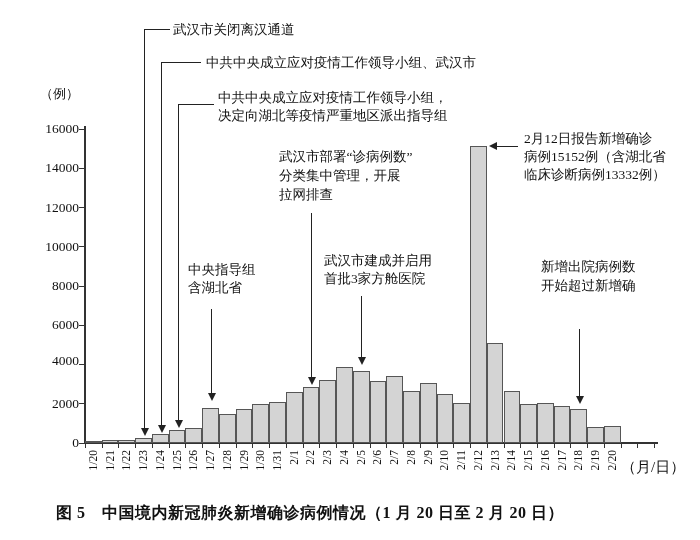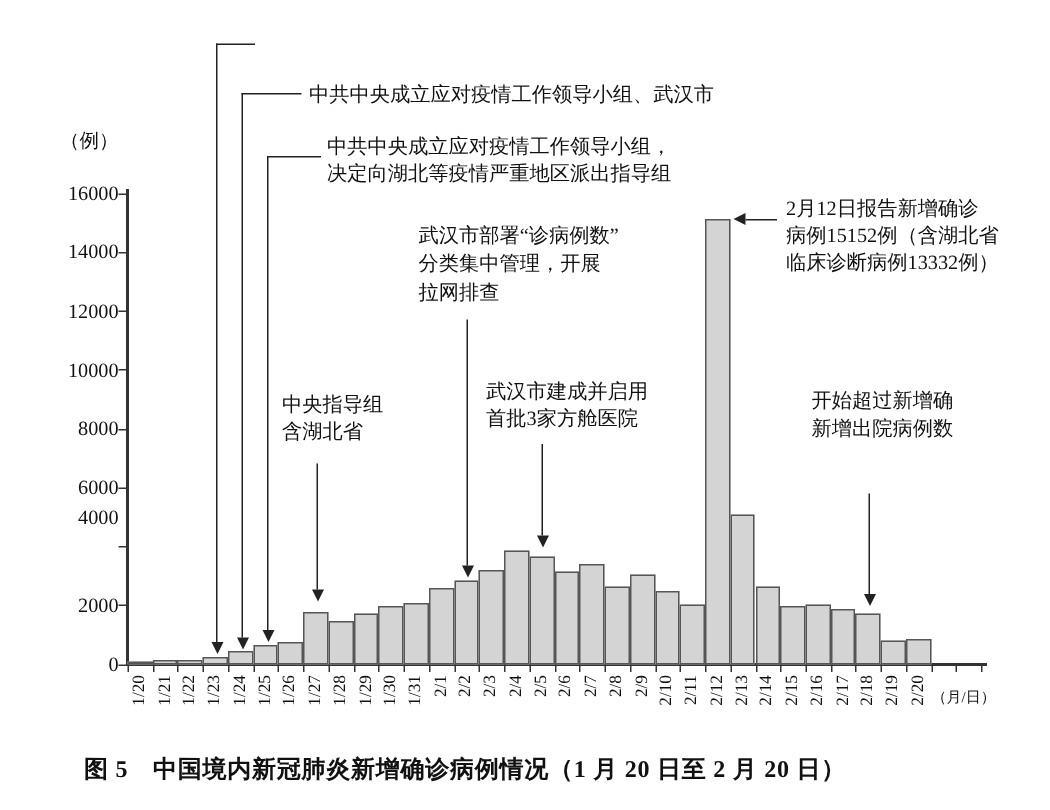--- a/index.html
+++ b/index.html
@@ -16,21 +16,21 @@
   .xaxis{position:absolute;left:84px;top:442px;width:574px;height:1.8px;background:#333;}
   
   .ylab{position:absolute;left:22px;width:57px;height:15px;line-height:15px;
         font-size:13.5px;text-align:right;}
   .ytick{position:absolute;width:6px;height:1px;background:#333;}
   .xtick{position:absolute;width:1px;height:5px;background:#333;top:443px;}
   .bar{position:absolute;box-sizing:border-box;border:1px solid #565656;background:#d4d4d4;}
   .xlab{position:absolute;width:34px;height:13px;line-height:13px;font-size:11.5px;
         text-align:right;transform:rotate(-90deg);transform-origin:0 0;white-space:nowrap;}
   .unit-y{position:absolute;left:40px;top:85px;font-size:13px;}
-  .unit-x{position:absolute;left:621px;top:458px;font-size:10px;}
+  .unit-x{position:absolute;left:621px;top:458px;font-size:15px;}
   
   .anno{position:absolute;font-size:13.5px;line-height:18px;white-space:nowrap;}
   .vline{position:absolute;width:1px;background:#222;}
   .hline{position:absolute;height:1px;background:#222;}
   .ah-down{position:absolute;width:0;height:0;
            border-left:4px solid transparent;border-right:4px solid transparent;
            border-top:8px solid #222;}
   .ah-left{position:absolute;width:0;height:0;
            border-top:4px solid transparent;border-bottom:4px solid transparent;
            border-right:8px solid #222;}
@@ -41,21 +41,21 @@
 <body>
 
 <div class="canvas">
 
   <div class="unit-y">（例）</div>
   <div class="yaxis"></div>
   <div class="xaxis"></div>
   <div id="ylabels">
       <div class="ylab" style="top: 435px;">0</div>
       <div class="ylab" style="top: 395.75px;">2000</div>
-      <div class="ylab" style="top: 337px;">4000</div>
+      <div class="ylab" style="top: 353px;">4000</div>
       <div class="ylab" style="top: 317.25px;">6000</div>
       <div class="ylab" style="top: 278px;">8000</div>
       <div class="ylab" style="top: 238.75px;">10000</div>
       <div class="ylab" style="top: 199.5px;">12000</div>
       <div class="ylab" style="top: 160.25px;">14000</div>
       <div class="ylab" style="top: 121px;">16000</div>
     </div>
   <div id="yticks">
       <div class="ytick" style="left: 79px; top: 442.5px;"></div>
       <div class="ytick" style="left: 79px; top: 403.25px;"></div>
@@ -167,20 +167,23 @@
       <div class="xlab" style="left: 505.37px; top: 484px;">2/14</div>
       <div class="xlab" style="left: 522.11px; top: 484px;">2/15</div>
       <div class="xlab" style="left: 538.85px; top: 484px;">2/16</div>
       <div class="xlab" style="left: 555.59px; top: 484px;">2/17</div>
       <div class="xlab" style="left: 572.33px; top: 484px;">2/18</div>
       <div class="xlab" style="left: 589.07px; top: 484px;">2/19</div>
       <div class="xlab" style="left: 605.81px; top: 484px;">2/20</div>
     </div>
   <div class="unit-x">（月/日）</div>
 
+  <div class="anno" style="left:173px;top:21px">
+    <div>武汉市关闭离汉通道</div>
+  </div>
   <div class="hline" style="left:144px;top:29px;width:26px"></div>
   <div class="vline" style="left:144px;top:29px;height:399px"></div>
   <div class="ah-down" style="left:140.5px;top:428px"></div>
 
   <div class="anno" style="left:206px;top:54px">
     <div>中共中央成立应对疫情工作领导小组、武汉市</div>
   </div>
   <div class="hline" style="left:161px;top:62px;width:40px"></div>
   <div class="vline" style="left:161px;top:62px;height:363px"></div>
   <div class="ah-down" style="left:157.5px;top:425px"></div>
@@ -217,20 +220,20 @@
 
   <div class="anno" style="left:524px;top:130px">
     <div>2月12日报告新增确诊</div>
     <div>病例15152例（含湖北省</div>
     <div>临床诊断病例13332例）</div>
   </div>
   <div class="hline" style="left:497px;top:146px;width:21px"></div>
   <div class="ah-left" style="left:489px;top:142px"></div>
 
   <div class="anno" style="left:541px;top:257px;line-height:19px">
+    <div>新增出院病例数</div>
     <div>开始超过新增确</div>
-    <div>新增出院病例数</div>
   </div>
   <div class="vline" style="left:579px;top:329px;height:67px"></div>
   <div class="ah-down" style="left:575.5px;top:396px"></div>
 
   <div class="caption">图 5　中国境内新冠肺炎新增确诊病例情况（1 月 20 日至 2 月 20 日）</div>
 </div>
 
 </body></html>

